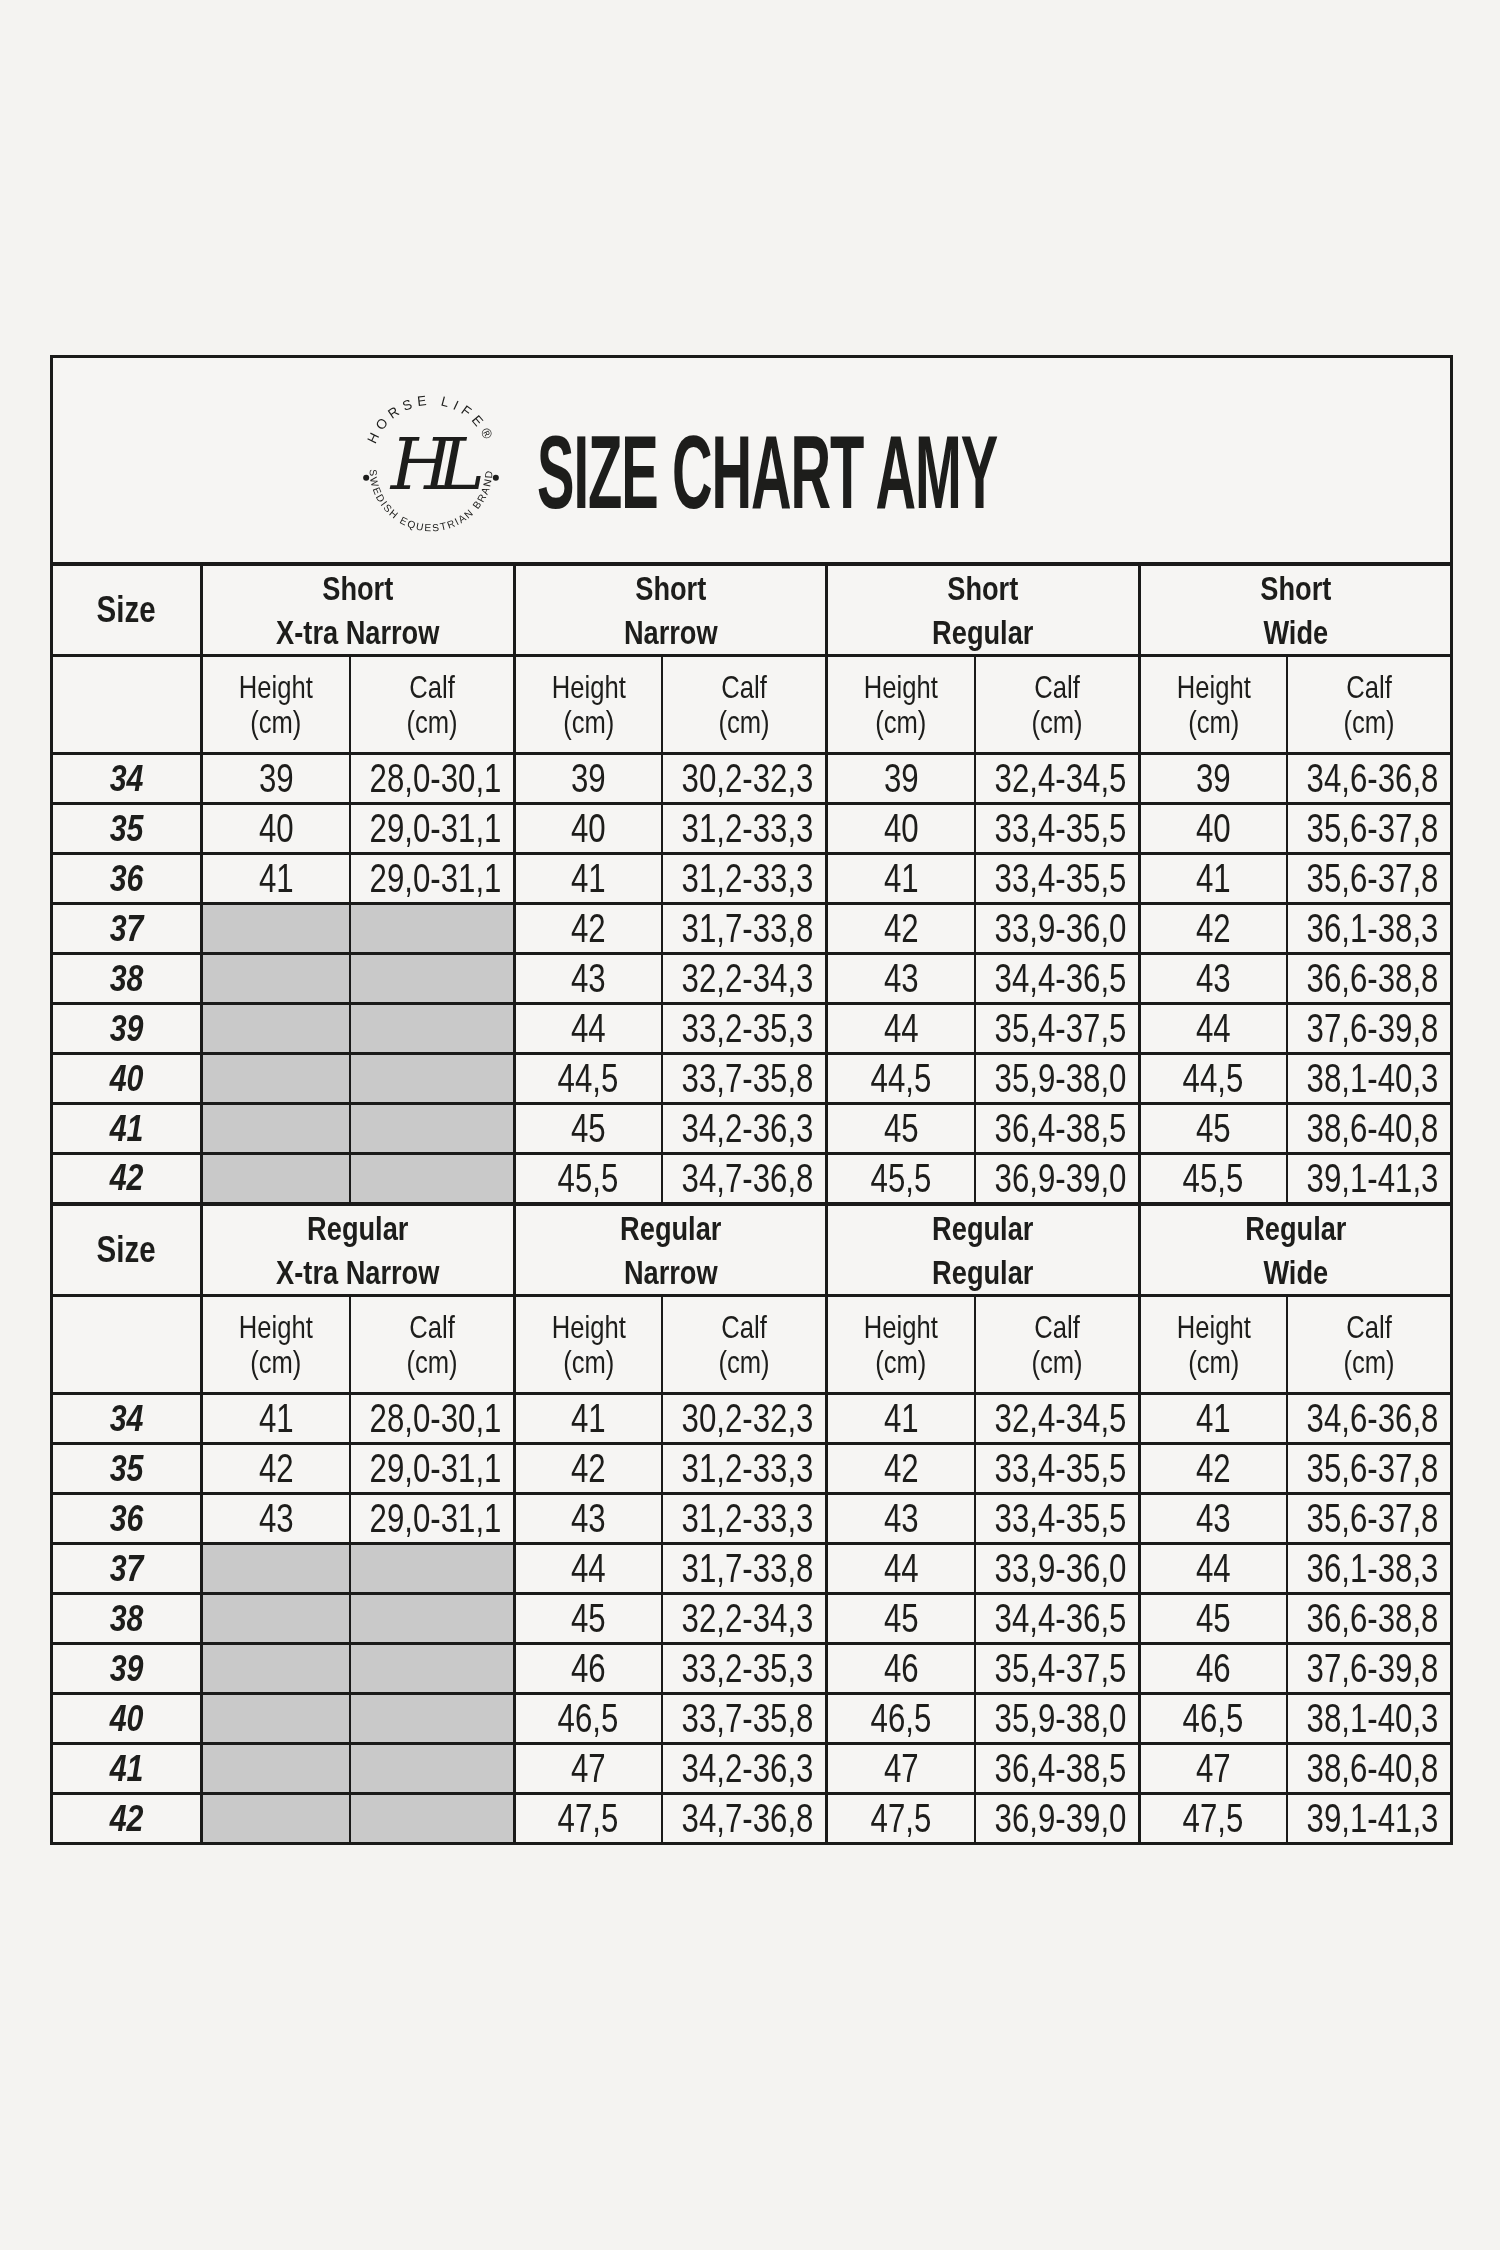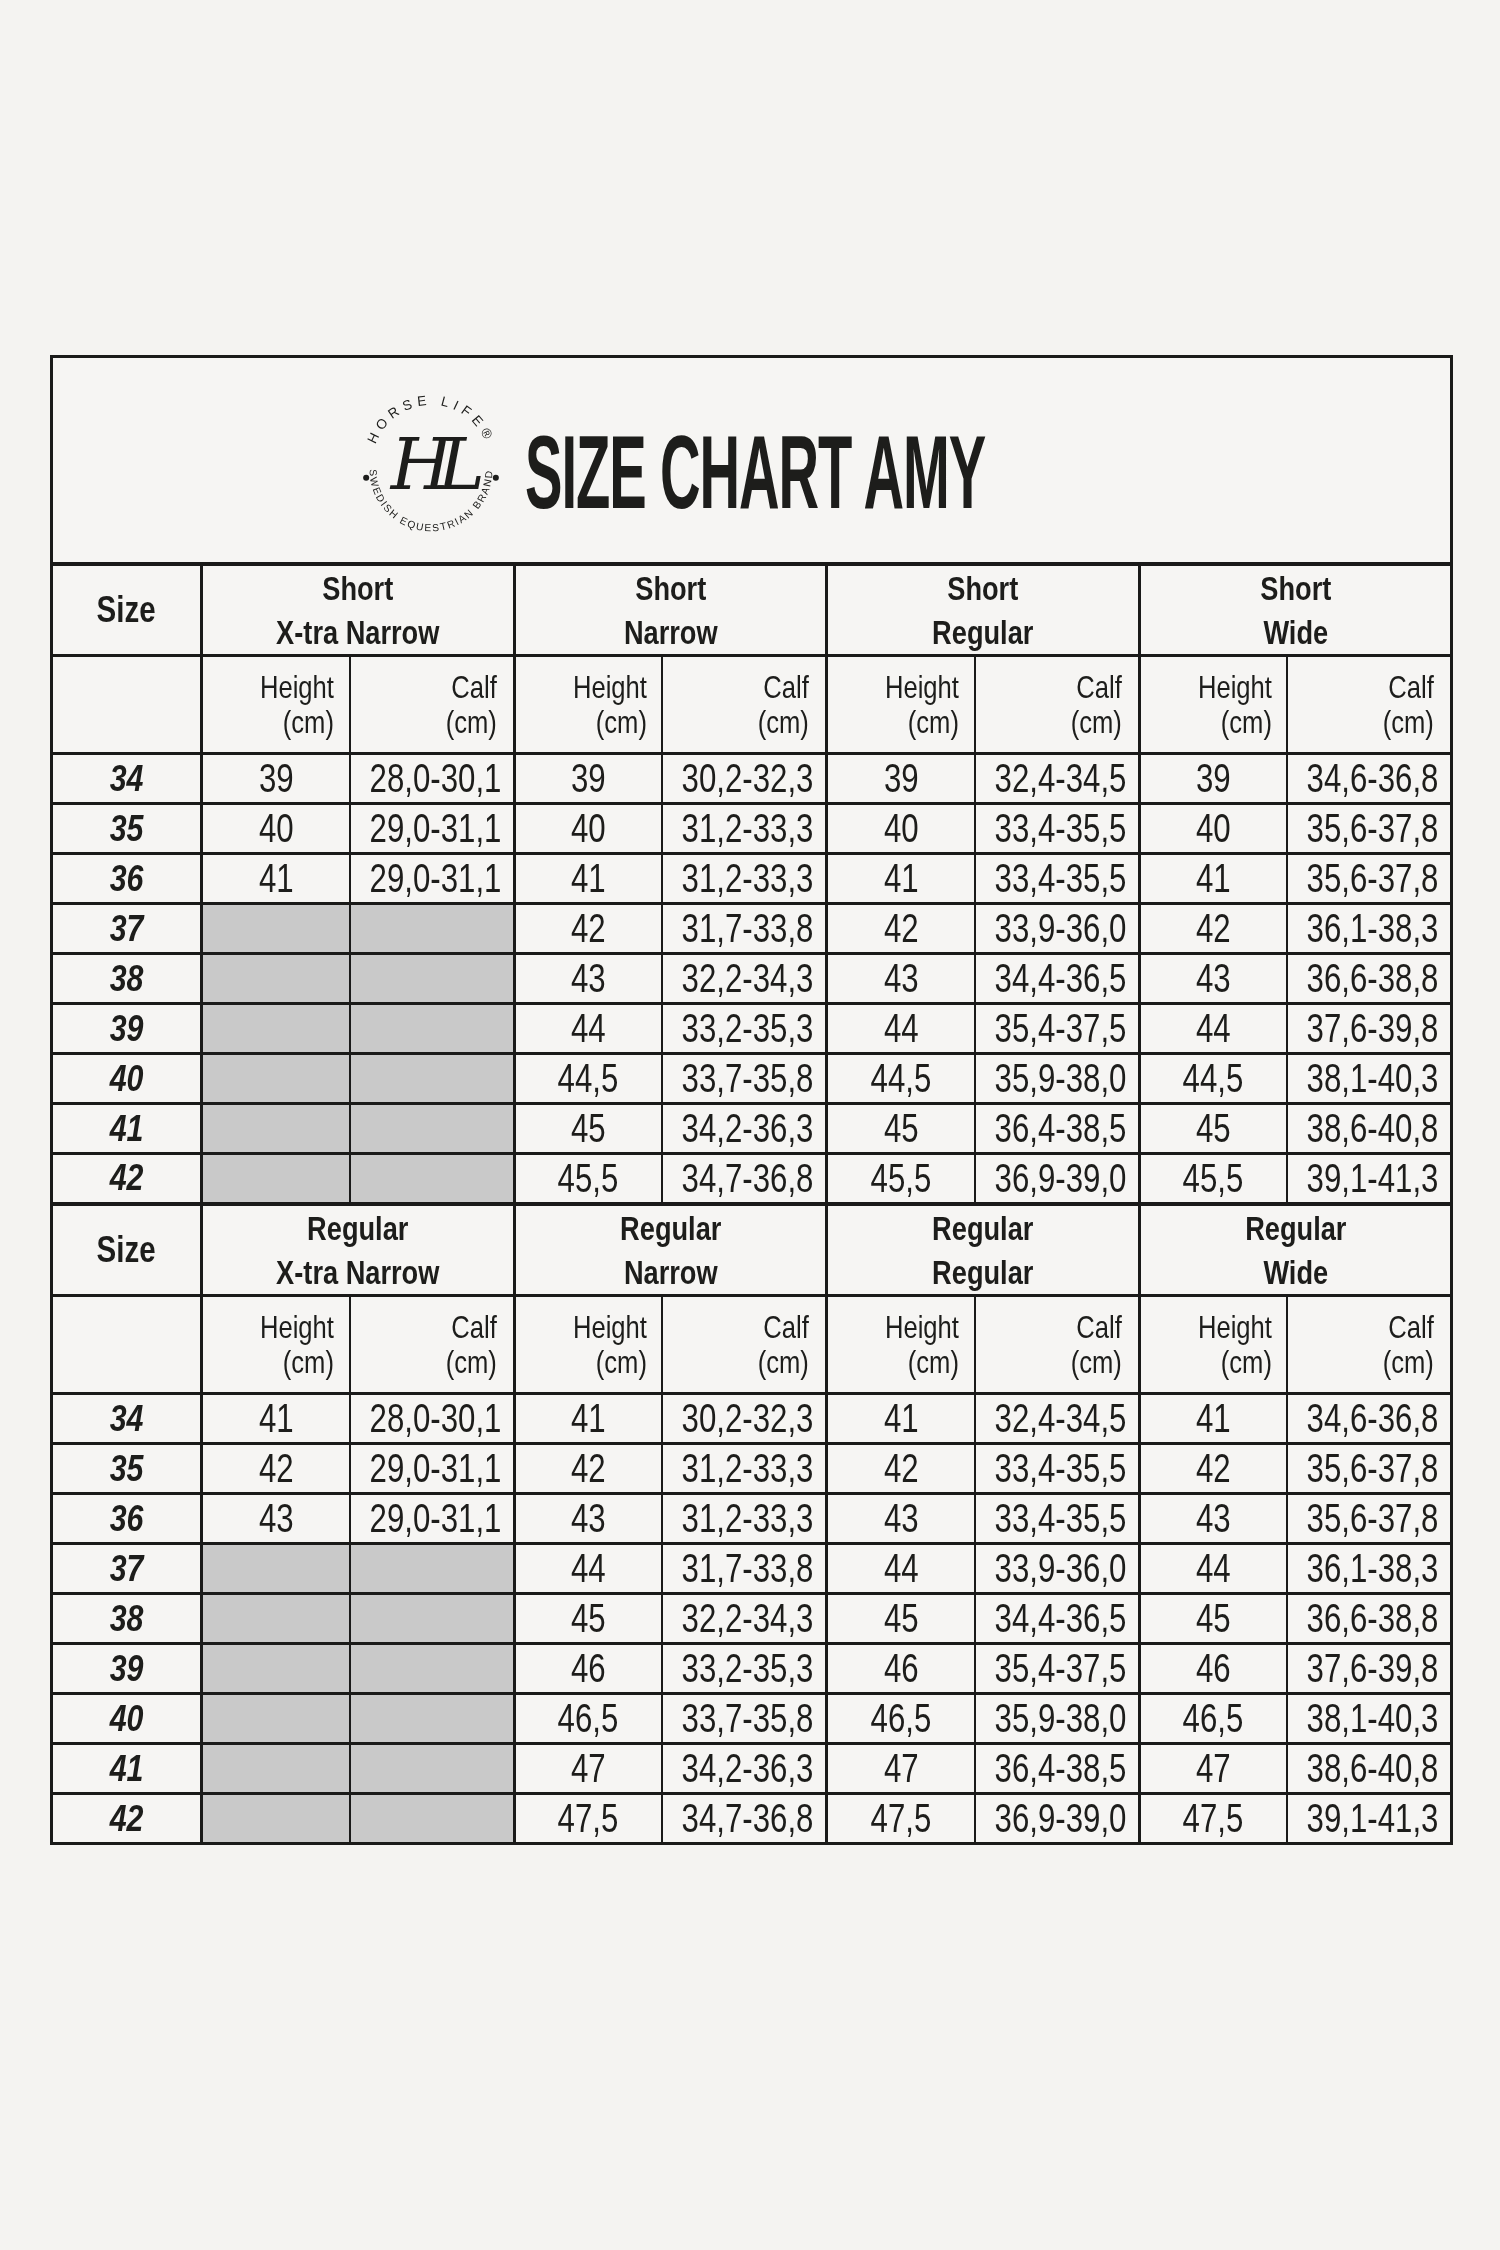--- a/index.html
+++ b/index.html
@@ -35,33 +35,33 @@
   tr.title-row td{height:207px;border-bottom:3px solid var(--line);}
   .brand{display:flex;align-items:center;height:100%;padding-left:300px;}
   .logo{width:156px;height:156px;flex:0 0 auto;margin-top:10px;}
   .logo .ring{fill:var(--ink);font-family:"Liberation Sans",sans-serif;}
   .logo .ring-top{font-size:14px;letter-spacing:5px;font-weight:400;}
   .logo .ring-bottom{font-size:10.5px;letter-spacing:1.6px;font-weight:400;}
   .logo .monogram{
     fill:var(--ink);font-family:"DejaVu Serif","Liberation Serif",serif;
     font-style:italic;font-size:72px;letter-spacing:-14px;
   }
-  .title-wrap{margin-left:16px;margin-top:26px;}
+  .title-wrap{margin-left:28px;margin-top:26px;}
   .main-title{
     display:inline-block;font-weight:700;font-size:104px;letter-spacing:-2px;
     transform:scaleX(0.54);transform-origin:left center;white-space:nowrap;
     color:var(--ink);
   }
   
   .cond{display:inline-block;transform:scaleX(0.78);white-space:nowrap;}
   
   tr.group-row td{height:92px;border-top-width:4px;}
   .size-head .cond{font-weight:700;font-size:36px;transform:scaleX(0.82);}
   .group-head .cond{display:block;font-weight:700;font-size:34px;line-height:1.3;transform:scaleX(0.8);}
-  tr.sub-row td{height:98px;text-align:right;}
+  tr.sub-row td{height:98px;}
   .sub-head .cond{display:block;font-size:32px;line-height:1.08;transform:scaleX(0.8);}
   
   tbody.rows tr{height:50px;}
   tbody.rows td{font-size:40px;}
   tbody.rows td .cond{transform:scaleX(0.78);}
   tbody.rows td.size-val{font-size:37px;}
   tbody.rows td.size-val .cond{font-weight:700;font-style:italic;transform:scaleX(0.82);}
   td.na{background:var(--na-bg);}
 </style>
 </head>

